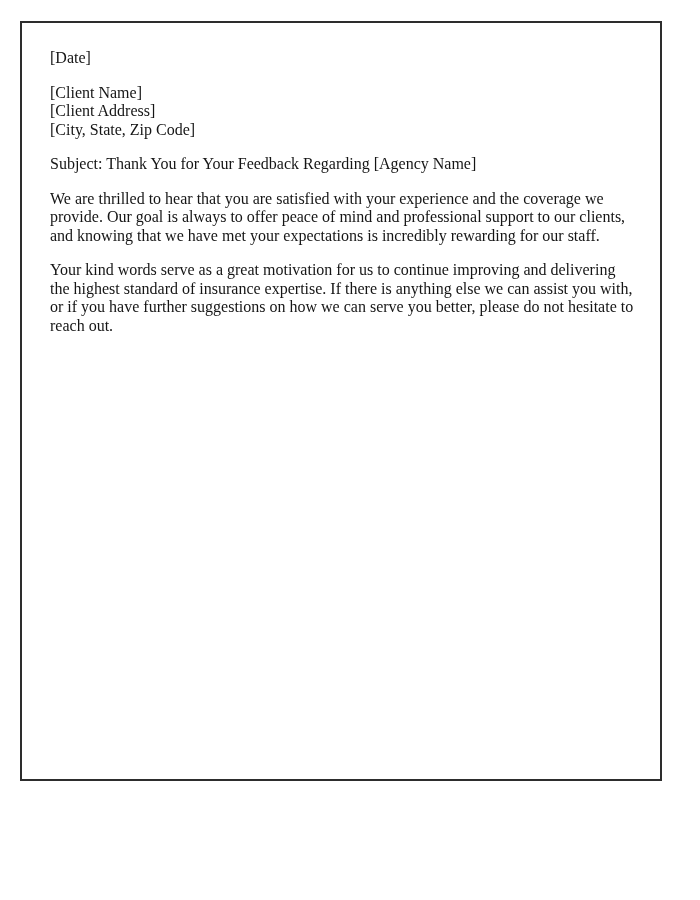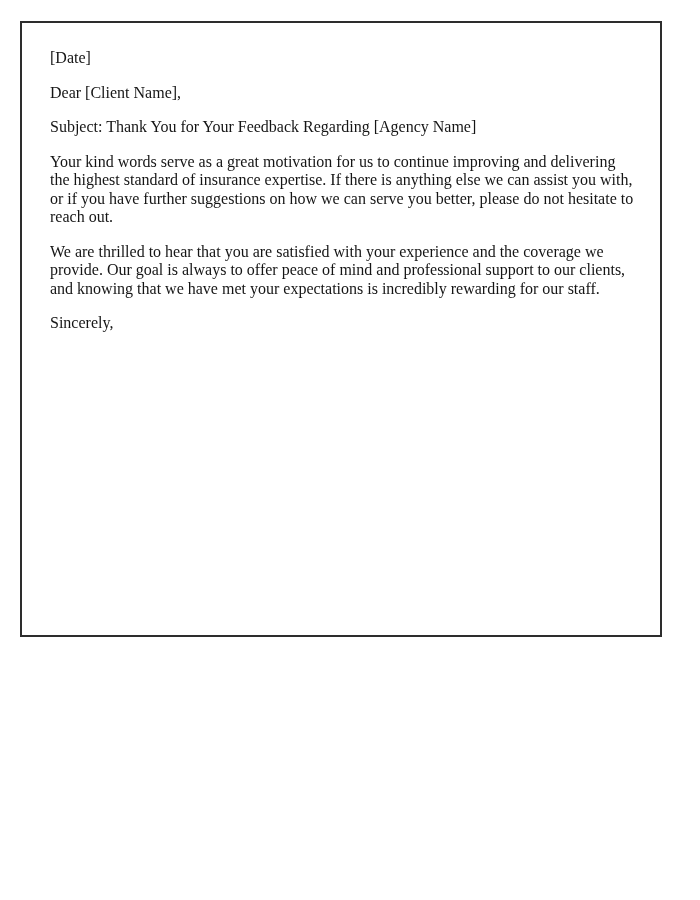--- a/index.html
+++ b/index.html
@@ -13,21 +13,21 @@
     position: relative;
     font-family: "Liberation Serif", "DejaVu Serif", serif;
     color: #151515;
   }
   .letter-page {
     position: absolute;
     left: 20px;
     top: 21px;
     box-sizing: border-box;
     width: 642px;
-    height: 616px;
+    height: 760px;
     border: 2px solid #2d2d2d;
     background: #ffffff;
     padding: 26px 8px 0 28px;
     overflow: hidden;
   }
   .para {
     margin: 16px 0;
     font-size: 16px;
     line-height: 18.5px;
     white-space: pre-line;
@@ -35,23 +35,24 @@
   }
   .para:first-child {
     margin-top: 0;
   }
 </style>
 </head>
 <body>
 
 <div class="letter-page">
   <p class="para">[Date]</p>
-  <p class="para">Dear [Client Name],</p>
+  <p class="para">[Client Name]
+[Client Address]
+[City, State, Zip Code]</p>
   <p class="para">Subject: Thank You for Your Feedback Regarding [Agency Name]</p>
+  <p class="para">We are thrilled to hear that you are satisfied with your experience and the coverage we
+provide. Our goal is always to offer peace of mind and professional support to our clients,
+and knowing that we have met your expectations is incredibly rewarding for our staff.</p>
   <p class="para">Your kind words serve as a great motivation for us to continue improving and delivering
 the highest standard of insurance expertise. If there is anything else we can assist you with,
 or if you have further suggestions on how we can serve you better, please do not hesitate to
 reach out.</p>
-  <p class="para">We are thrilled to hear that you are satisfied with your experience and the coverage we
-provide. Our goal is always to offer peace of mind and professional support to our clients,
-and knowing that we have met your expectations is incredibly rewarding for our staff.</p>
-  <p class="para">Sincerely,</p>
 </div>
 
 </body></html>

